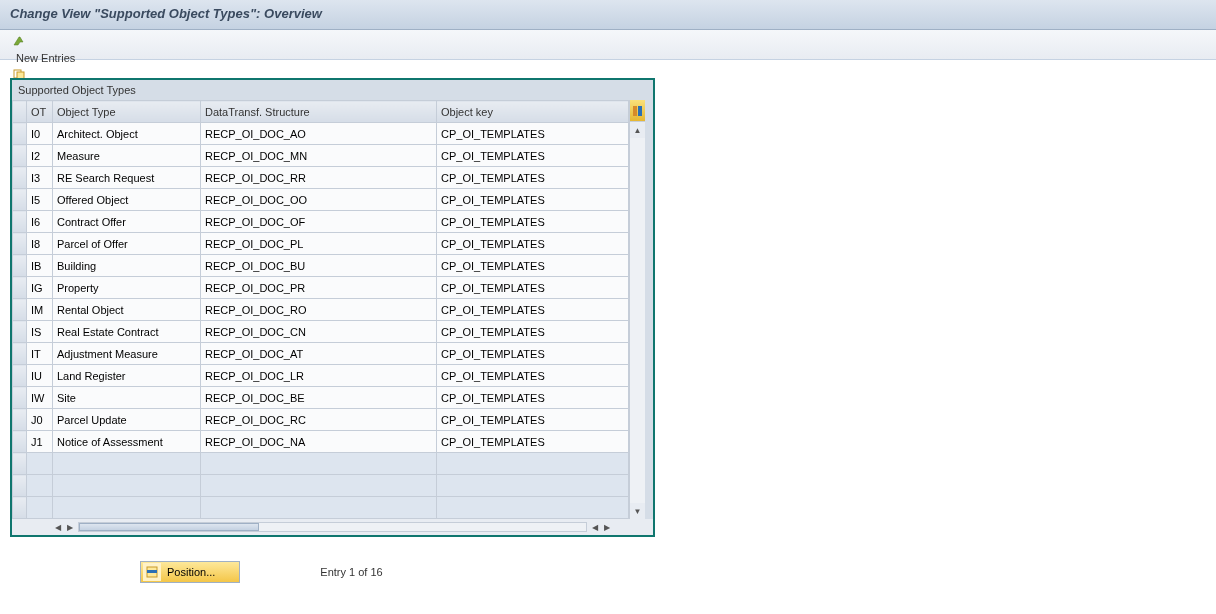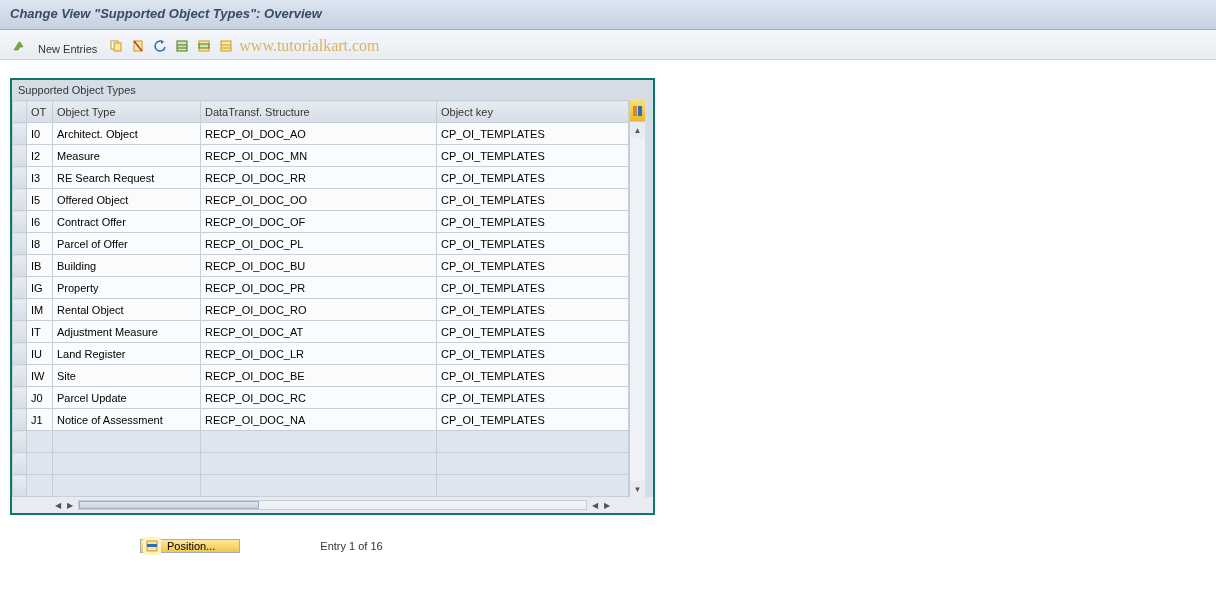--- a/index.html
+++ b/index.html
@@ -22,22 +22,23 @@
   font-weight: bold;
   font-size: 13px;
   color: #3a4a5f;
 }
 .toolbar {
   height: 30px;
   background: linear-gradient(to bottom, #f5f7fa 0%, #e8ecf2 100%);
   border-bottom: 1px solid #c5d2e2;
   padding: 4px 10px;
   display: flex;
-  align-items: flex-end;
+  align-items: flex-start;
   gap: 4px;
+  flex-direction: column;
 }
 .toolbar-btn {
   display: inline-flex;
   align-items: center;
   justify-content: center;
   width: 18px;
   height: 18px;
   cursor: pointer;
 }
 .new-entries {
@@ -161,21 +162,21 @@
   display: flex;
   align-items: center;
   padding-left: 130px;
   gap: 80px;
 }
 .position-btn {
   display: flex;
   align-items: center;
   border: 1px solid #9fb0c5;
   background: linear-gradient(to bottom,#fde89a,#f4c648);
-  height: 14px;
+  height: 22px;
   padding: 0 24px 0 2px;
   cursor: pointer;
   font-size: 11px;
 }
 .position-btn .pbicon {
   width: 18px;
   height: 18px;
   margin-right: 6px;
   display: inline-flex;
   align-items: center;
@@ -312,20 +313,27 @@
               <td class="col-ot">IG</td>
               <td class="col-otype">Property</td>
               <td class="col-dts">RECP_OI_DOC_PR</td>
               <td class="col-key">CP_OI_TEMPLATES</td>
             </tr>
             <tr>
               <td class="row-header"></td>
               <td class="col-ot">IM</td>
               <td class="col-otype">Rental Object</td>
               <td class="col-dts">RECP_OI_DOC_RO</td>
+              <td class="col-key">CP_OI_TEMPLATES</td>
+            </tr>
+            <tr>
+              <td class="row-header"></td>
+              <td class="col-ot">IS</td>
+              <td class="col-otype">Real Estate Contract</td>
+              <td class="col-dts">RECP_OI_DOC_CN</td>
               <td class="col-key">CP_OI_TEMPLATES</td>
             </tr>
             <tr>
               <td class="row-header"></td>
               <td class="col-ot">IT</td>
               <td class="col-otype">Adjustment Measure</td>
               <td class="col-dts">RECP_OI_DOC_AT</td>
               <td class="col-key">CP_OI_TEMPLATES</td>
             </tr>
             <tr>

